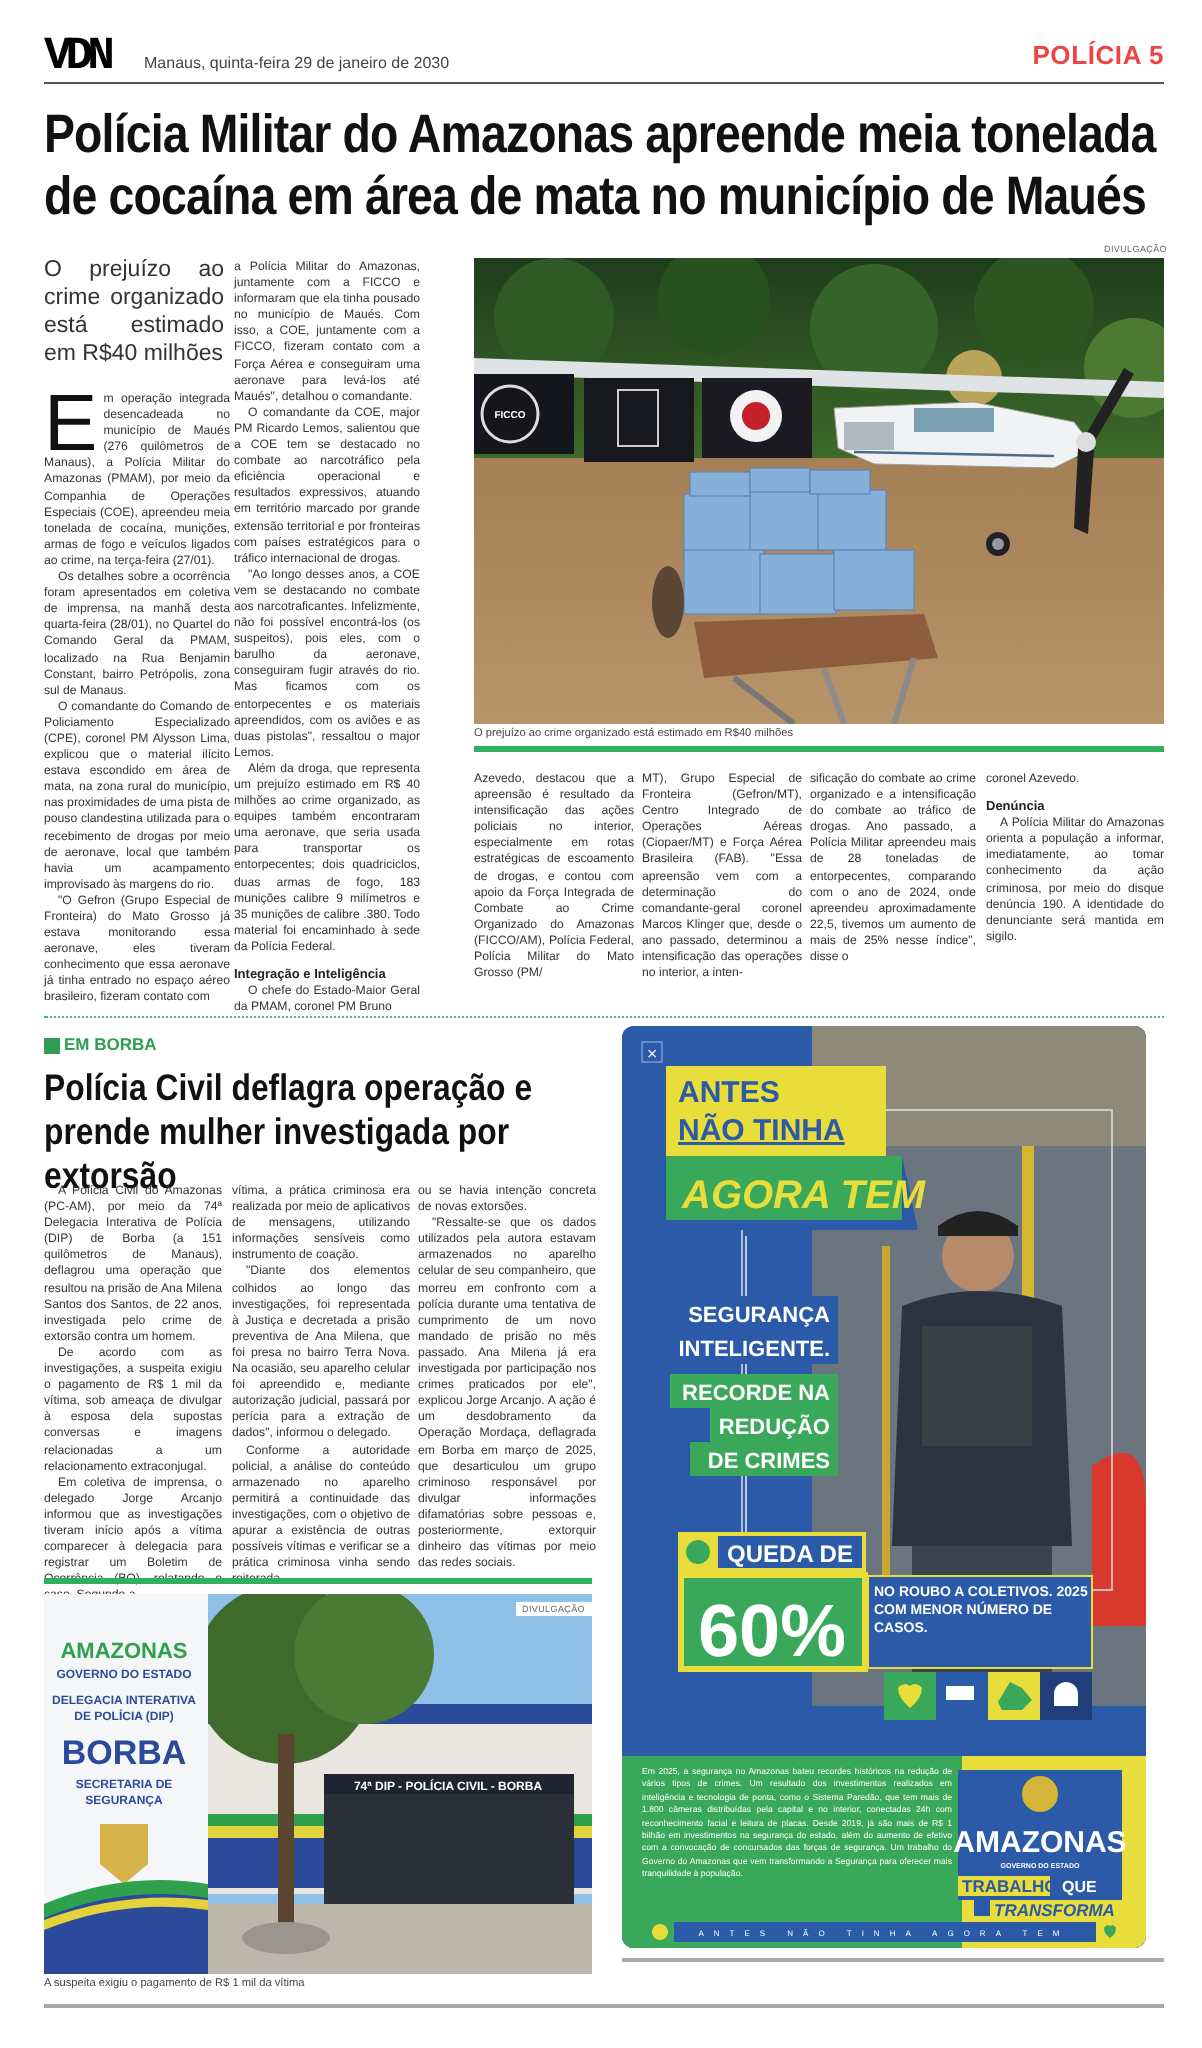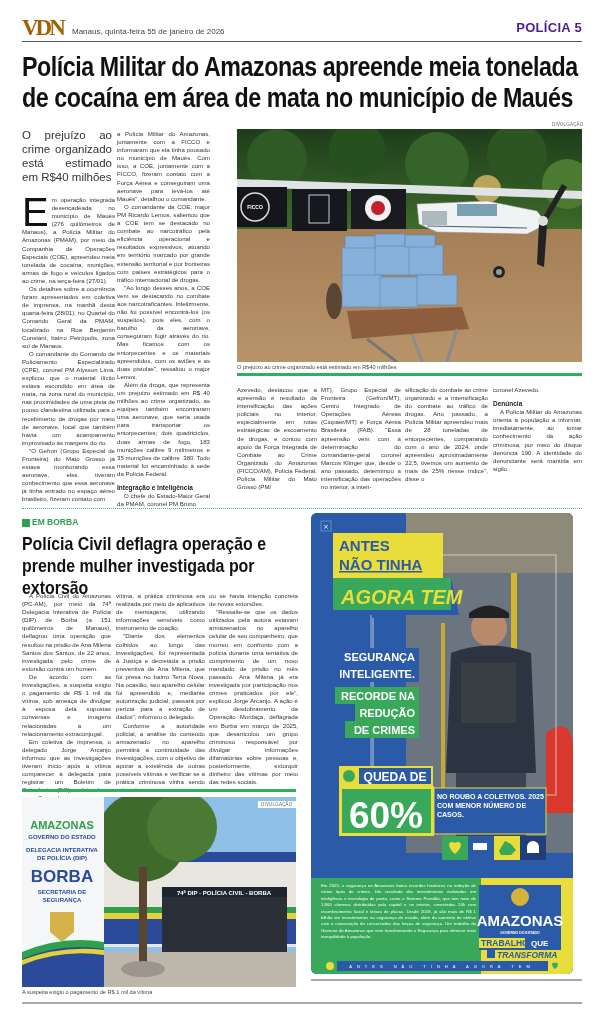--- a/index.html
+++ b/index.html
@@ -1,23 +1,23 @@
 <!DOCTYPE html>
 <html><head>
 <meta charset="utf-8">
 <style>
   * { box-sizing: border-box; margin: 0; padding: 0; }
   html, body { width: 601px; height: 1024px; background: #fff; overflow: hidden; }
   body { font-family: "Liberation Sans", sans-serif; color: #222; position: relative; }
 
   
   .masthead { position: absolute; left: 22px; top: 18px; width: 560px; height: 24px; border-bottom: 1px solid #555; }
-  .logo { position: absolute; left: 0; top: -2px; font-family: Liberation Serif, serif; font-weight: 900; font-size: 23px; letter-spacing: -3px; color: #a16207; line-height: 24px; }
+  .logo { position: absolute; left: 0; top: -2px; font-family: Liberation Mono, monospace; font-weight: 900; font-size: 23px; letter-spacing: -3px; color: #000000; line-height: 24px; }
   .dateline { position: absolute; left: 50px; top: 9px; font-size: 8px; color: #444; }
-  .section-name { position: absolute; right: 0; top: 2px; font-weight: 700; font-size: 13px; color: #4c1d95; letter-spacing: .3px; }
+  .section-name { position: absolute; right: 0; top: 2px; font-weight: 700; font-size: 13px; color: #ef4444; letter-spacing: .3px; }
 
   
   .headline1 { position: absolute; left: 22px; top: 52px; width: 560px; font-family: "Liberation Sans", sans-serif; font-weight: 700; font-size: 27px; line-height: 31px; color: #111; letter-spacing: -0.5px; transform: scaleX(0.86); transform-origin: left top; width: 651px; }
 
   .subhead { position: absolute; left: 22px; top: 128px; width: 90px; font-size: 11.5px; line-height: 14px; color: #333; text-align: justify; }
 
   .credit { position: absolute; font-size: 4.5px; color: #666; letter-spacing: .2px; text-transform: uppercase; }
 
   .col { position: absolute; font-size: 6.1px; line-height: 8.1px; color: #333; text-align: justify; hyphens: auto; }
   .col p { text-indent: 7px; }
@@ -40,21 +40,21 @@
   .grey-rule { position: absolute; height: 1.5px; background: #aaa; }
 
   
   .ad { position: absolute; left: 311px; top: 513px; width: 262px; height: 461px; border-radius: 6px; overflow: hidden; background: #2a5aa8; }
 </style>
 </head>
 <body>
 
 <div class="masthead">
   <div class="logo">VDN</div>
-  <div class="dateline">Manaus, quinta-feira 55 de janeiro de 2026</div>
+  <div class="dateline">Manaus, quinta-feira 29 de janeiro de 2030</div>
   <div class="section-name">POLÍCIA 5</div>
 </div>
 
 <h1 class="headline1">Polícia Militar do Amazonas apreende meia tonelada de cocaína em área de mata no município de Maués</h1>
 
 <div class="subhead">O prejuízo ao crime organizado está estimado em R$40 milhões</div>
 
 <div class="col" style="left:22px; top:196px; width:93px;">
   <span class="dropcap">E</span>
   <p class="noindent">m operação integrada desencadeada no município de Maués (276 quilômetros de Manaus), a Polícia Militar do Amazonas (PMAM), por meio da Companhia de Operações Especiais (COE), apreendeu meia tonelada de cocaína, munições, armas de fogo e veículos ligados ao crime, na terça-feira (27/01).</p>

